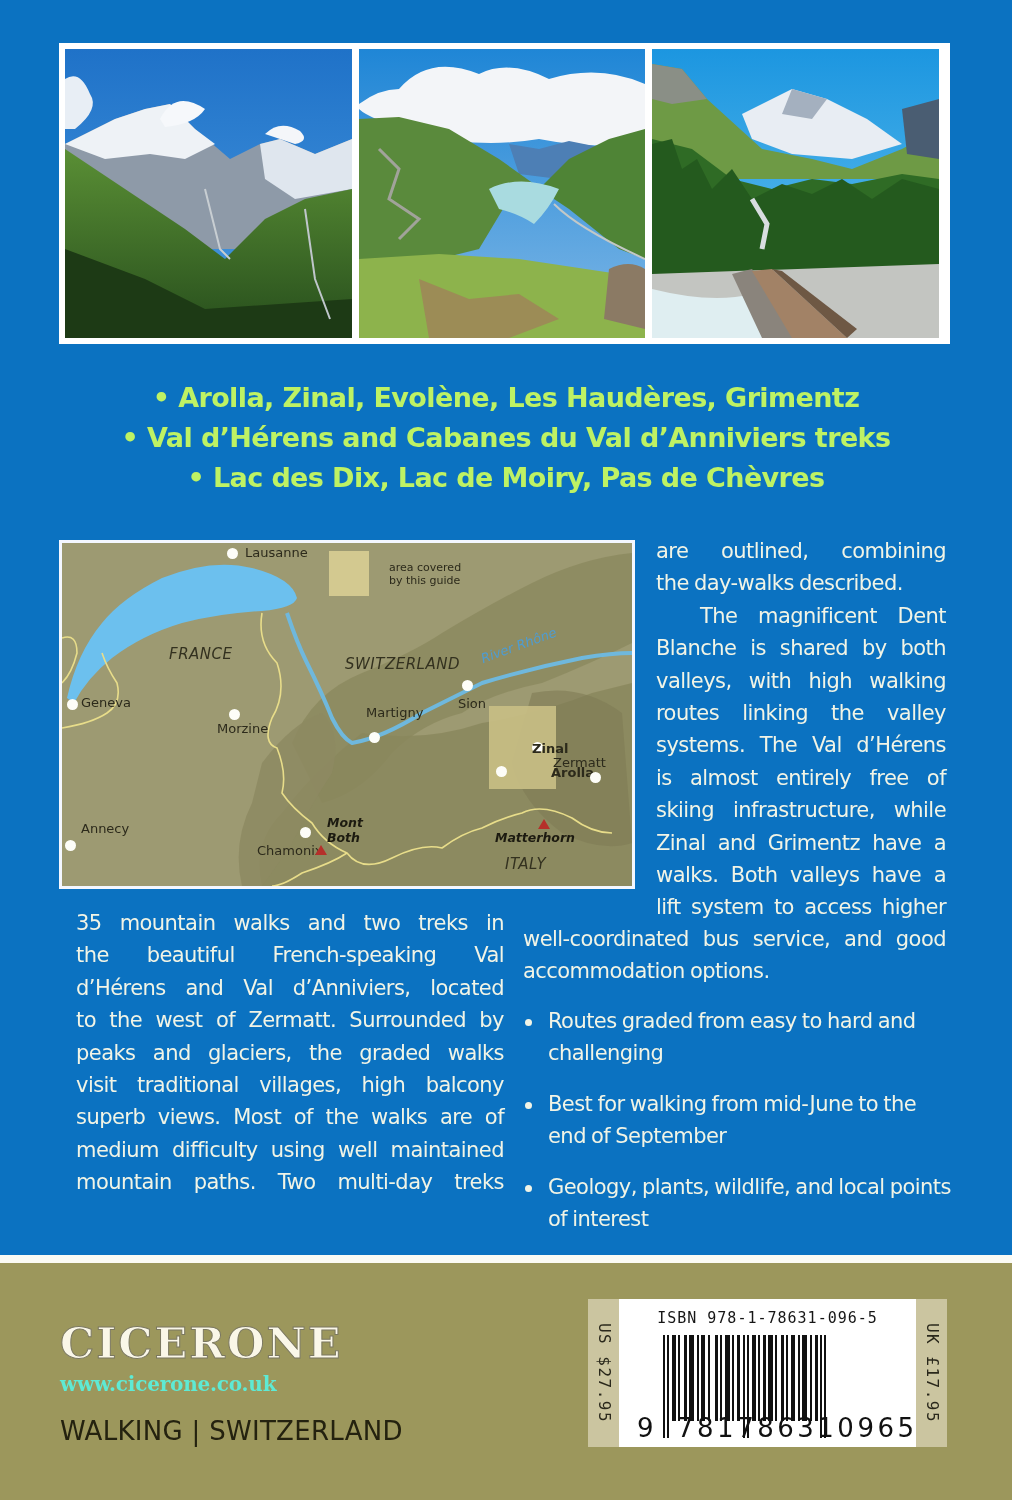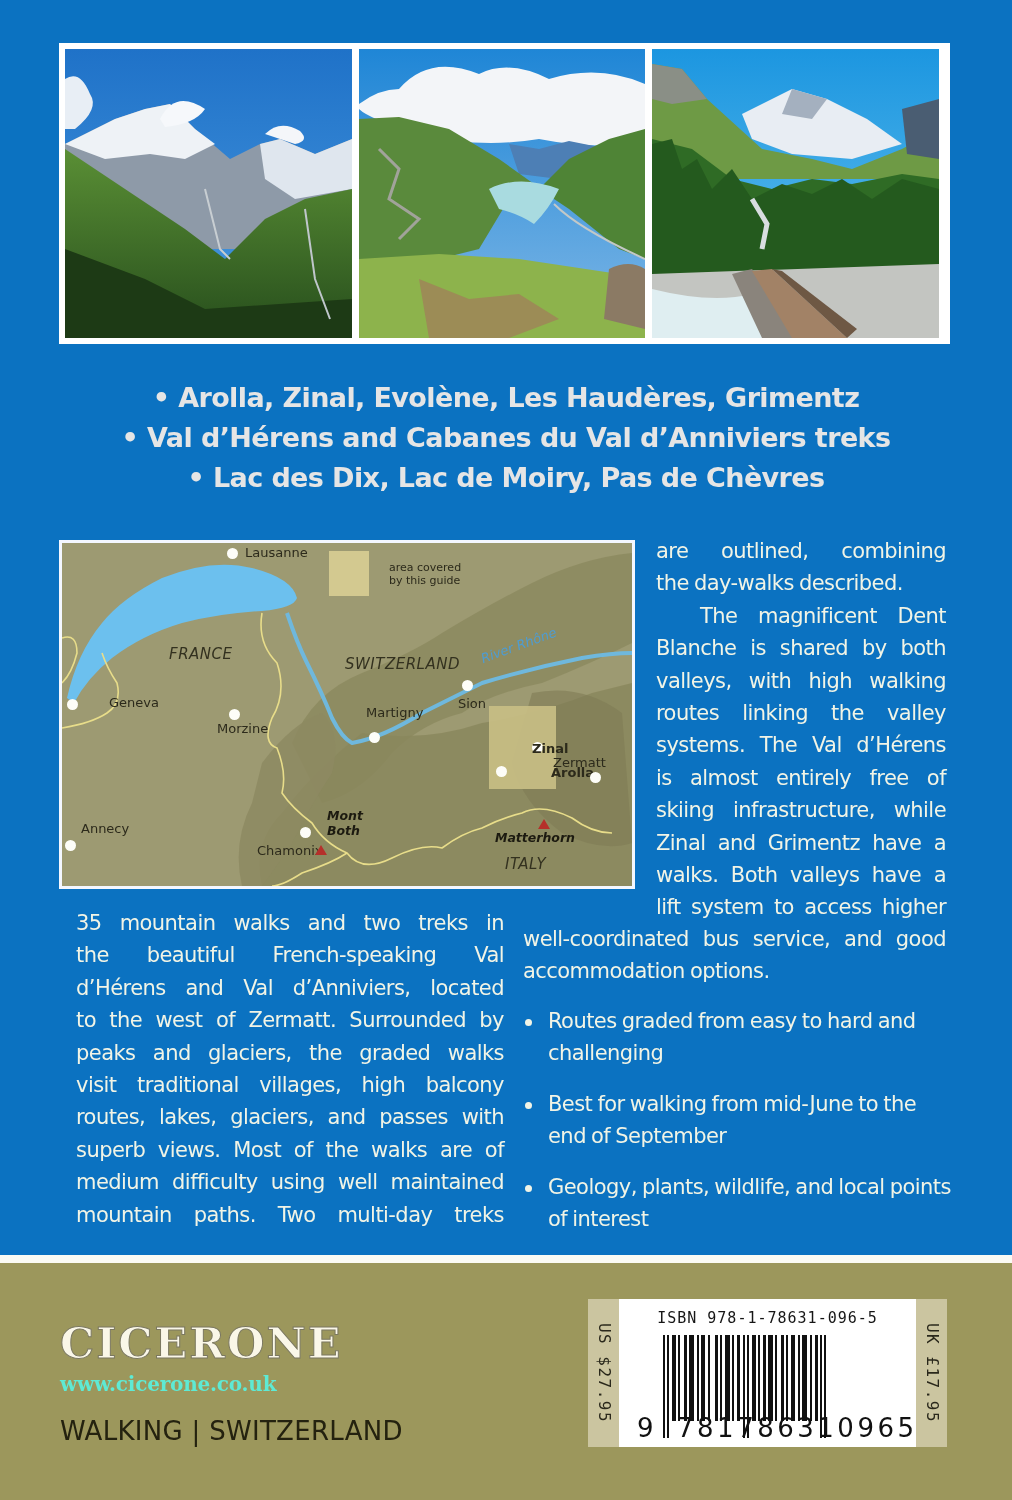--- a/index.html
+++ b/index.html
@@ -11,21 +11,21 @@
   
   .photo-strip { position: absolute; left: 59px; top: 43px; width: 891px; height: 301px; background: #ffffff; padding: 6px; display: flex; gap: 7px; }
   .photo { position: relative; height: 289px; overflow: hidden; }
   .photo svg { display: block; width: 100%; height: 100%; }
   .photo-1 { width: 287px; }
   .photo-2 { width: 286px; }
   .photo-3 { width: 287px; }
 
   
   .highlights { position: absolute; left: 0; top: 378px; width: 1012px; text-align: center; }
-  .highlights .hl { font-family: "DejaVu Sans", sans-serif; font-size: 27px; line-height: 40px; color: #e5e5e5; font-weight: bold; letter-spacing: -0.6px; }
+  .highlights .hl { font-family: "DejaVu Sans", sans-serif; font-size: 27px; line-height: 40px; color: #bef264; font-weight: bold; letter-spacing: -0.6px; }
 
   
   .map { position: absolute; left: 59px; top: 540px; width: 576px; height: 349px; border: 3px solid #f4f7ff; background: #9d9a72; overflow: hidden; }
   .map svg { position: absolute; left: 0; top: 0; width: 570px; height: 343px; }
   .map-label { position: absolute; font-family: "DejaVu Sans", sans-serif; font-size: 13px; color: #2c2a1b; white-space: nowrap; }
   .map-label.country { font-style: italic; font-size: 15px; color: #33311f; letter-spacing: 0.5px; }
   .map-label.bold { font-weight: bold; margin-left: 40px; }
   .map-label.peak { font-weight: bold; font-style: italic; font-size: 12.5px; color: #1c1a10; line-height: 15px; }
   .map-label.river { font-style: italic; font-size: 13px; color: #4f9cd0; transform: rotate(-20deg); transform-origin: left bottom; }
   .map-label.legend { font-size: 11px; line-height: 13px; color: #2c2a1b; }
@@ -178,21 +178,21 @@
 
   <div class="map-label country" style="left:107px; top:102px;">FRANCE</div>
   <div class="map-label country" style="left:283px; top:112px;">SWITZERLAND</div>
   <div class="map-label country" style="left:443px; top:312px;">ITALY</div>
   <div class="map-label river" style="left:422px; top:108px;">River Rhône</div>
 
   <div class="town-dot" style="left:165px; top:5px;"></div>
   <div class="map-label" style="left:183px; top:2px;">Lausanne</div>
 
   <div class="town-dot" style="left:5px; top:156px;"></div>
-  <div class="map-label" style="left:19px; top:152px;margin-left:28px;">Geneva</div>
+  <div class="map-label" style="left:19px; top:152px;">Geneva</div>
 
   <div class="town-dot" style="left:167px; top:166px;"></div>
   <div class="map-label" style="left:155px; top:178px;">Morzine</div>
 
   <div class="town-dot" style="left:307px; top:189px;"></div>
   <div class="map-label" style="left:280px; top:162px;margin-left:24px;">Martigny</div>
 
   <div class="town-dot" style="left:400px; top:137px;"></div>
   <div class="map-label" style="left:396px; top:153px;">Sion</div>
 
@@ -205,21 +205,21 @@
   <div class="town-dot" style="left:528px; top:229px;"></div>
   <div class="map-label" style="left:491px; top:212px;">Zermatt</div>
 
   <div class="town-dot" style="left:3px; top:297px;"></div>
   <div class="map-label" style="left:19px; top:278px;">Annecy</div>
 
   <div class="town-dot" style="left:238px; top:284px;"></div>
   <div class="map-label" style="left:195px; top:300px;">Chamonix</div>
 
   <div class="peak-tri" style="left:253px; top:302px;"></div>
-  <div class="map-label peak" style="left:265px; top:265px;">
+  <div class="map-label peak" style="left:265px; top:272px;">
     <div>Mont</div>
     <div>Both</div>
   </div>
   <div class="peak-tri" style="left:476px; top:276px;"></div>
   <div class="map-label peak" style="left:433px; top:287px;">Matterhorn</div>
 </div>
 
 <div class="right-col-top body-text">
   <div>are outlined, combining</div>
   <div class="last-left">the day-walks described.</div>
@@ -240,21 +240,20 @@
   <div class="last-left">accommodation options.</div>
 </div>
 
 <div class="left-col body-text">
   <div>35 mountain walks and two treks in</div>
   <div>the beautiful French-speaking Val</div>
   <div>d’Hérens and Val d’Anniviers, located</div>
   <div>to the west of Zermatt. Surrounded by</div>
   <div>peaks and glaciers, the graded walks</div>
   <div>visit traditional villages, high balcony</div>
-  <div>routes, lakes, glaciers, and passes with</div>
   <div>superb views. Most of the walks are of</div>
   <div>medium difficulty using well maintained</div>
   <div>mountain paths. Two multi-day treks</div>
 </div>
 
 <ul class="bullets">
   <li>Routes graded from easy to hard and challenging</li>
   <li>Best for walking from mid-June to the end of September</li>
   <li>Geology, plants, wildlife, and local points of interest</li>
 </ul>

